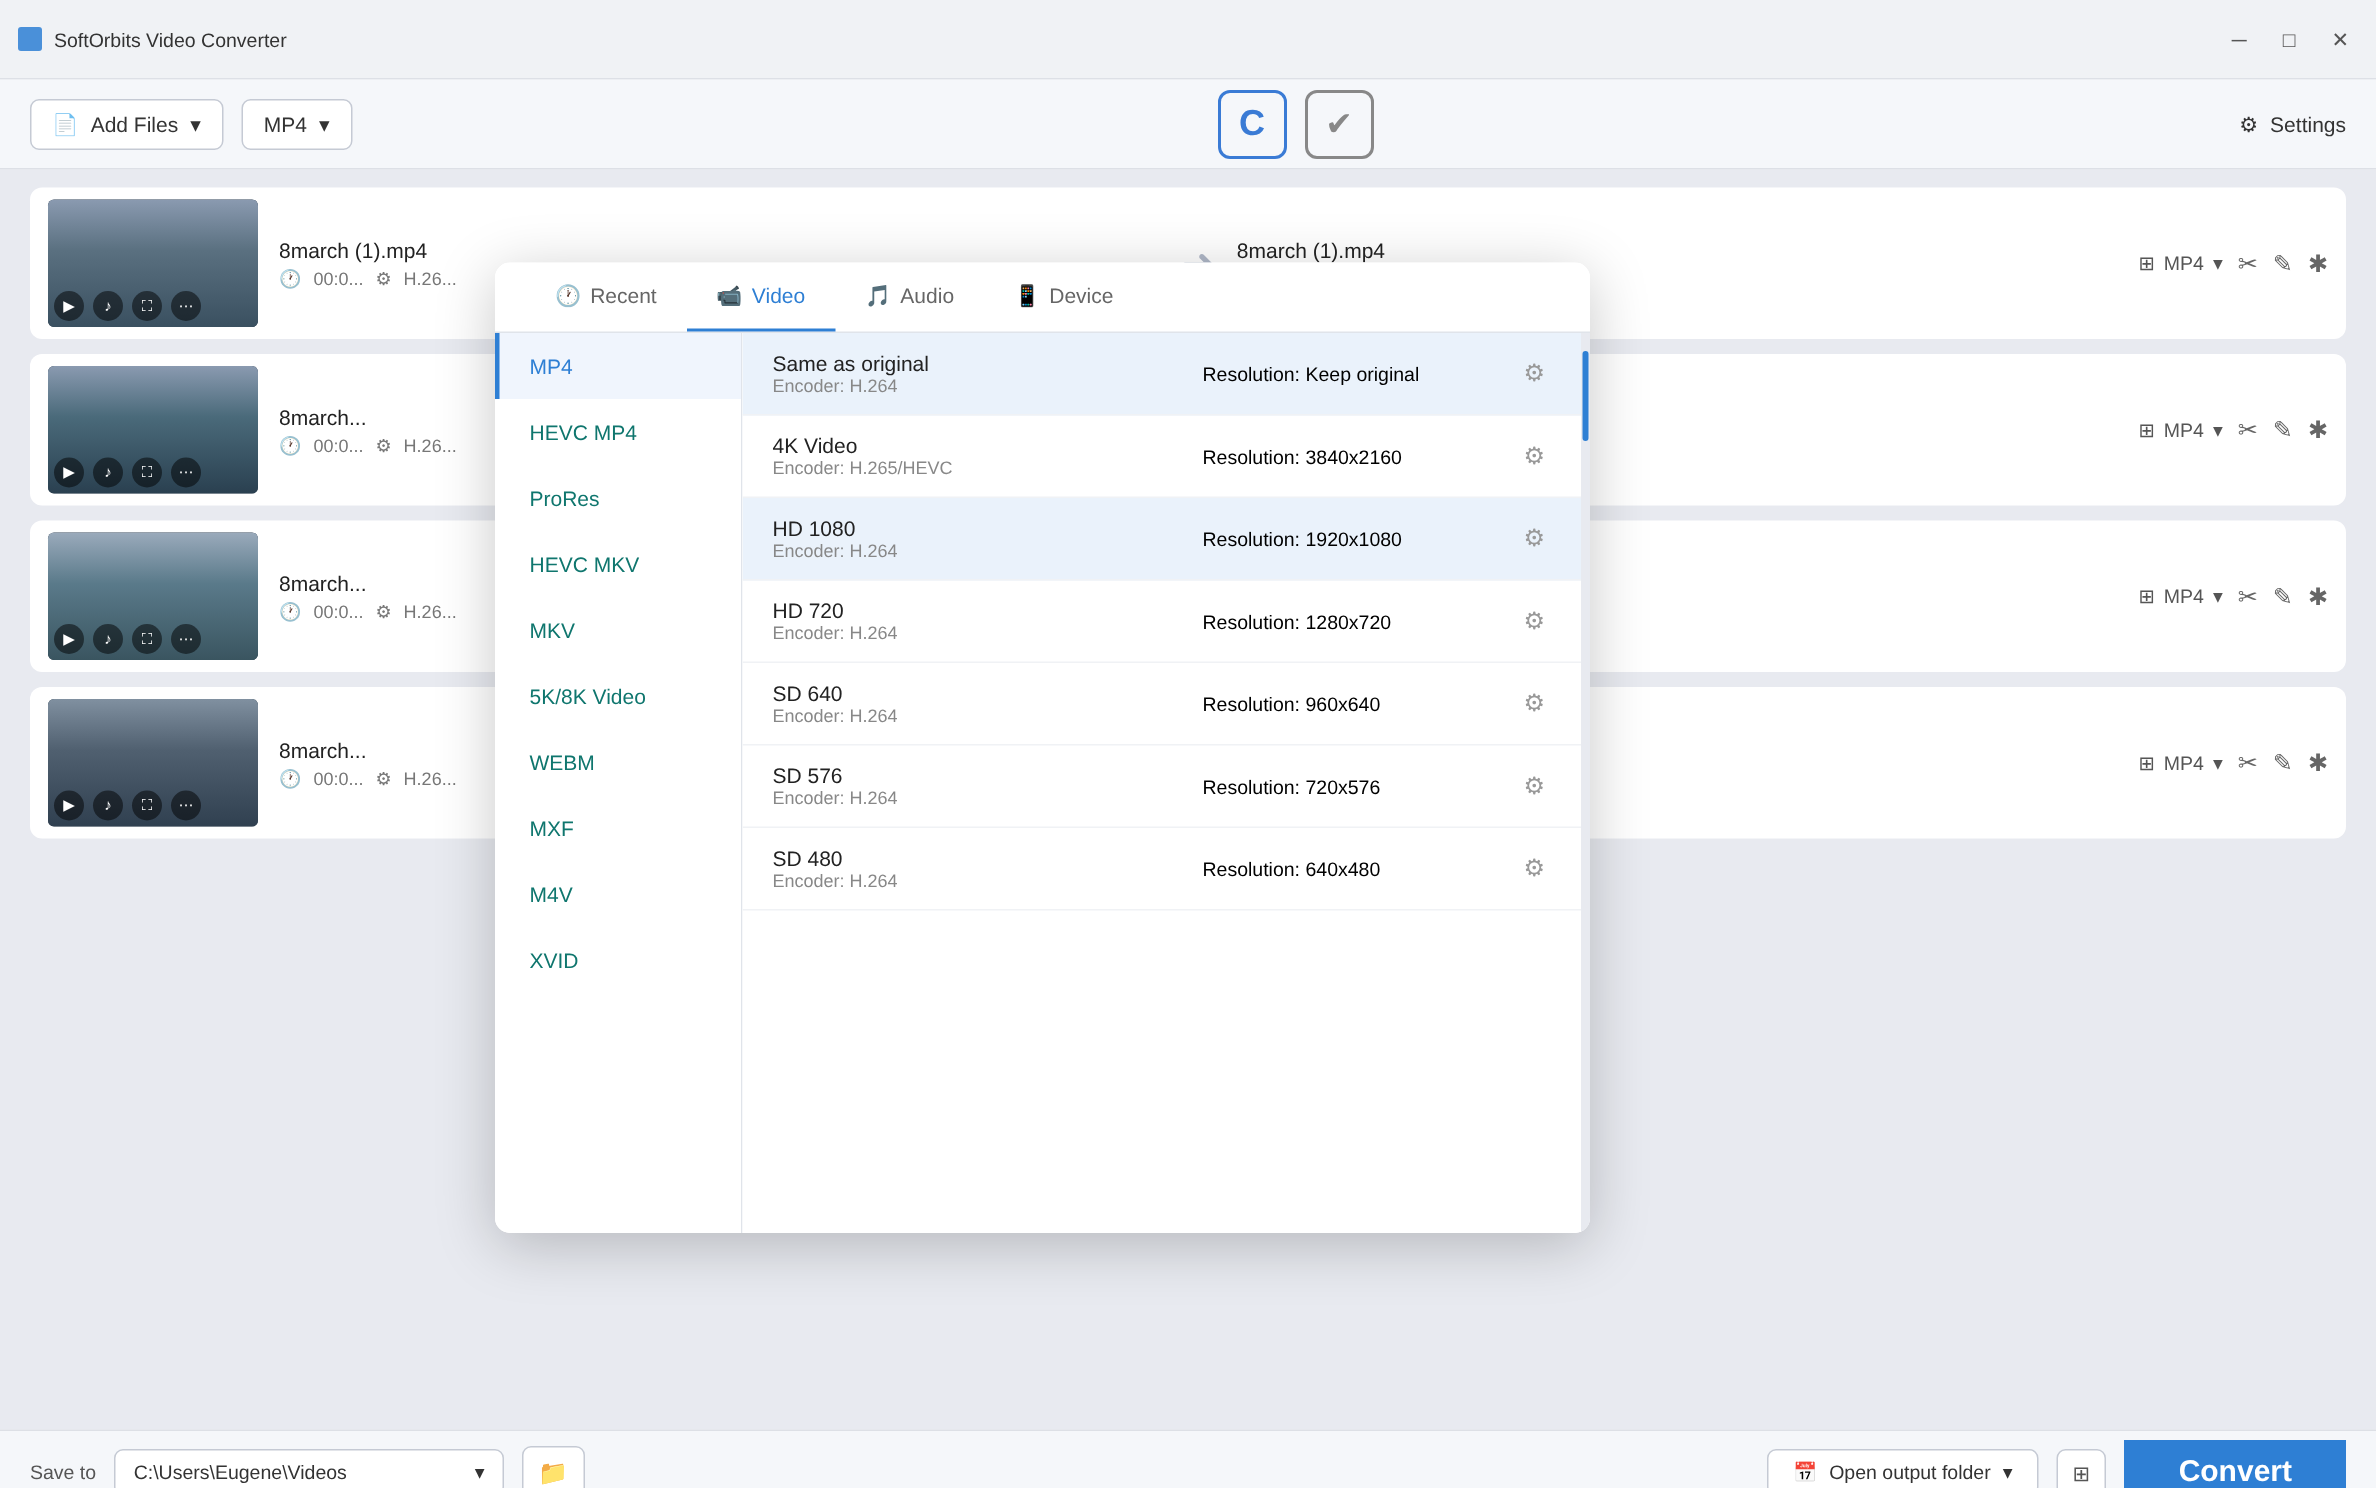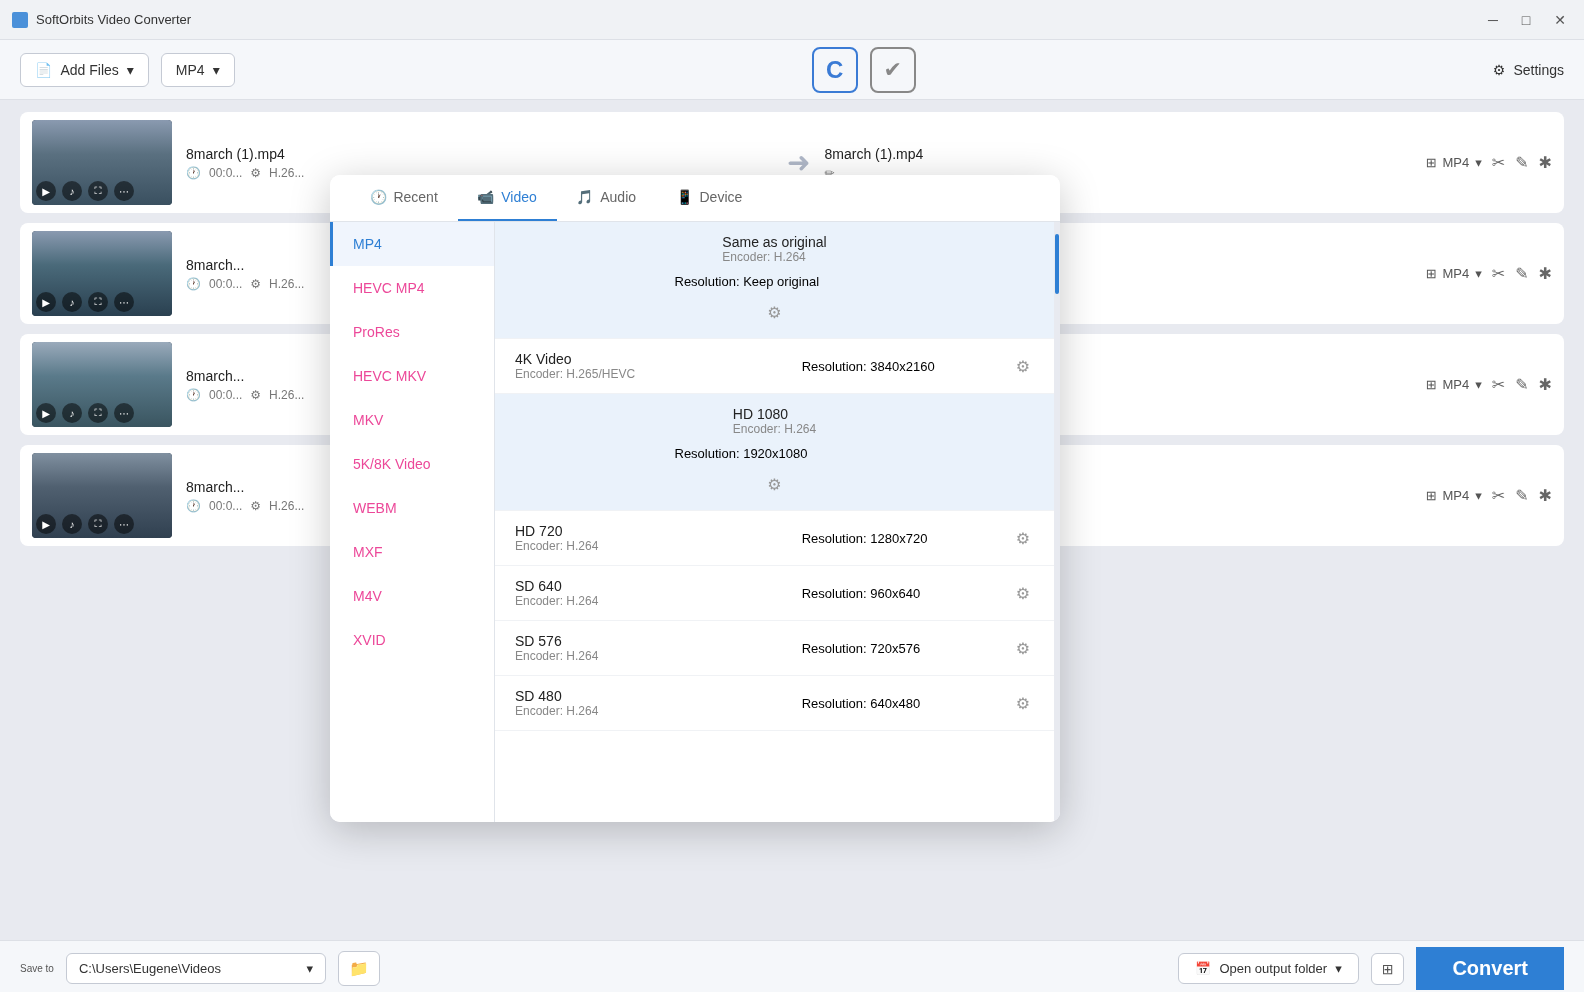--- a/index.html
+++ b/index.html
@@ -8,21 +8,21 @@
       background: #e8eaf0;
       width: 1584px;
       height: 992px;
       overflow: hidden;
       position: relative;
     }
 
     
     .title-bar {
       background: #f0f2f5;
-      height: 40px;
+      height: 53px;
       display: flex;
       align-items: center;
       padding: 0 12px;
       border-bottom: 1px solid #dde0e6;
       justify-content: space-between;
     }
     .title-bar-left {
       display: flex;
       align-items: center;
       gap: 8px;
@@ -206,21 +206,21 @@
     .bottom-bar {
       background: #f5f7fa;
       height: 56px;
       border-top: 1px solid #dde0e6;
       display: flex;
       align-items: center;
       padding: 0 20px;
       gap: 12px;
     }
     .save-to-label {
-      font-size: 10px; color: #555;
+      font-size: 13px; color: #555;
     }
     .save-to-path {
       background: white;
       border: 1px solid #c5cad4;
       border-radius: 6px;
       padding: 7px 12px;
       font-size: 13px;
       color: #333;
       min-width: 260px;
       display: flex; align-items: flex-start; justify-content: space-between;
@@ -311,21 +311,21 @@
       width: 165px;
       border-right: 1px solid #e0e4ea;
       display: flex;
       flex-direction: column;
       overflow-y: auto;
       background: white;
     }
     .format-item {
       padding: 14px 20px;
       font-size: 14px;
-      color: #ec4899;
+      color: #0f766e;
       cursor: pointer;
       border-left: 3px solid transparent;
       text-align: left;
     }
     .format-item.active {
       color: #2e7fd4;
       border-left: 3px solid #2e7fd4;
       background: #f0f5fd;
       font-weight: 500;
     }
@@ -337,21 +337,21 @@
       background: white;
     }
     .format-preset {
       display: flex;
       align-items: center;
       padding: 12px 20px;
       border-bottom: 1px solid #f0f2f5;
       cursor: pointer;
       gap: 10px;
     }
-    .format-preset.highlighted { background: #eaf2fb; flex-direction: column; }
+    .format-preset.highlighted { background: #eaf2fb; }
     .preset-info {
       flex: 1;
     }
     .preset-name {
       font-size: 14px;
       font-weight: 500;
       color: #222;
     }
     .preset-encoder {
       font-size: 12px;

